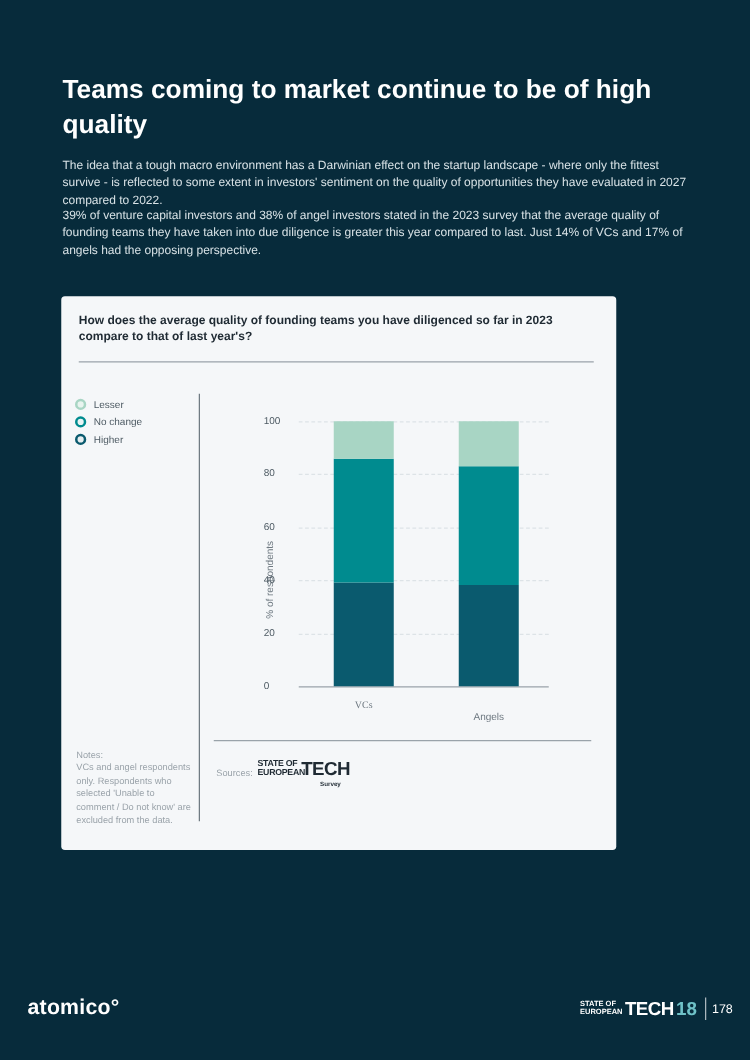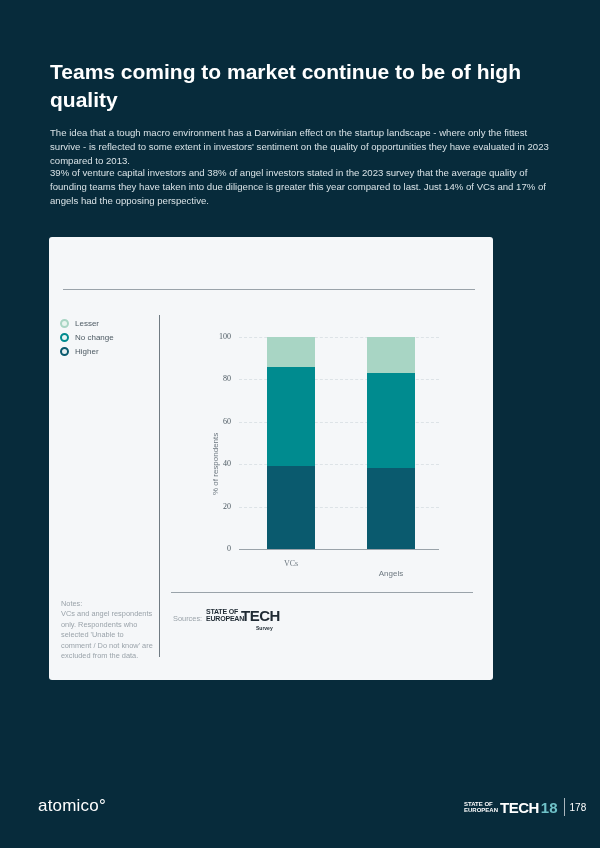--- a/index.html
+++ b/index.html
@@ -9,49 +9,50 @@
   .p1{top:126px;}
   .p2{top:166px;}
   .card{position:absolute;left:49px;top:237px;width:444px;height:443px;background:#f5f7f9;border-radius:3px;}
   .question{position:absolute;left:14px;top:13px;width:410px;font-size:9.6px;font-weight:bold;line-height:13px;color:#1f2a33;}
   .qrule{position:absolute;left:14px;top:52px;width:412px;height:1px;background:#9aa3aa;}
   .legend{position:absolute;left:11px;top:77px;}
   .leg{display:flex;align-items:flex-end;height:14px;font-size:8px;color:#4d5a63;}
   .dot{width:5px;height:5px;border-radius:50%;border:2px solid;margin-right:6px;box-sizing:content-box;}
   .vsep{position:absolute;left:110px;top:78px;width:1px;height:342px;background:#707b83;}
   .plot{position:absolute;left:0;top:0;}
-  .ytick{position:absolute;font-size:8px;color:#4d5a63;text-align:right;width:20px;font-family:Liberation Serif, serif;}
+  .ytick{position:absolute;font-size:8px;color:#4d5a63;width:20px;}
   .grid{position:absolute;height:0;border-top:1px dashed #dde3e7;}
   .axis{position:absolute;height:1px;background:#9aa3aa;}
   .bar{position:absolute;width:48px;}
   .xlabel{position:absolute;font-size:8px;color:#6d7880;text-align:center;width:60px;}
   .ylabel{position:absolute;font-size:8px;color:#6d7880;transform:rotate(-90deg);transform-origin:left top;white-space:nowrap;}
   .hrule2{position:absolute;left:122px;top:355px;width:302px;height:1px;background:#9aa3aa;}
   .notes{position:absolute;left:12px;top:362px;width:92px;font-size:7.4px;line-height:10.4px;color:#9aa3aa;}
   .sources{position:absolute;left:124px;top:377px;font-size:7.4px;color:#9aa3aa;}
   .srclogo{position:absolute;left:157px;top:371px;color:#1f2a33;font-weight:bold;line-height:7px;}
   .srclogo .s1{font-size:7px;letter-spacing:-0.2px;}
   .srclogo .big{position:absolute;left:35px;top:0;font-size:15px;line-height:15px;letter-spacing:-0.5px;}
   .srclogo .sv{position:absolute;left:50px;top:17px;font-size:5px;}
-  .footer-logo{position:absolute;left:38px;top:796px;font-size:17px;color:#fff;font-weight:normal;letter-spacing:0.2px;}
+  .footer-logo{position:absolute;left:22px;top:796px;font-size:17px;color:#fff;font-weight:bold;letter-spacing:0.2px;}
   .footer-right{position:absolute;left:464px;top:798px;display:flex;align-items:center;}
   .sot{font-size:6px;line-height:6.5px;font-weight:bold;color:#fff;}
   .tech{font-size:15px;font-weight:bold;color:#fff;margin-left:2px;letter-spacing:-0.5px;}
   .yr{font-size:15px;font-weight:bold;color:#6fc2c8;margin-left:2px;}
   .pipe{width:1px;height:18px;background:#aab6bd;margin:0 5px 0 6px;}
   .page{font-size:10px;color:#fff;}
 </style>
 </head>
 <body>
 
 <h1 class="title">Teams coming to market continue to be of high quality</h1>
-<p class="para p1">The idea that a tough macro environment has a Darwinian effect on the startup landscape - where only the fittest survive - is reflected to some extent in investors' sentiment on the quality of opportunities they have evaluated in 2023 compared to 2013.</p>
+<p class="para p1">The idea that a tough macro environment has a Darwinian effect on the startup landscape - where only the fittest survive - is reflected to some extent in investors' sentiment on the quality of opportunities they have evaluated in 2027 compared to 2022.</p>
 <p class="para p2">39% of venture capital investors and 38% of angel investors stated in the 2023 survey that the average quality of founding teams they have taken into due diligence is greater this year compared to last. Just 14% of VCs and 17% of angels had the opposing perspective.</p>
 
 <div class="card">
+  <div class="question">How does the average quality of founding teams you have diligenced so far in 2023 compare to that of last year's?</div>
   <div class="qrule"></div>
 
   <div class="legend">
     <div class="leg">
       <span class="dot" style="border-color:#a8d5c4;background:#e8f4ef"></span>
       <span>Lesser</span>
     </div>
     <div class="leg">
       <span class="dot" style="border-color:#008b8f;background:#e8f4f4"></span>
       <span>No change</span>

